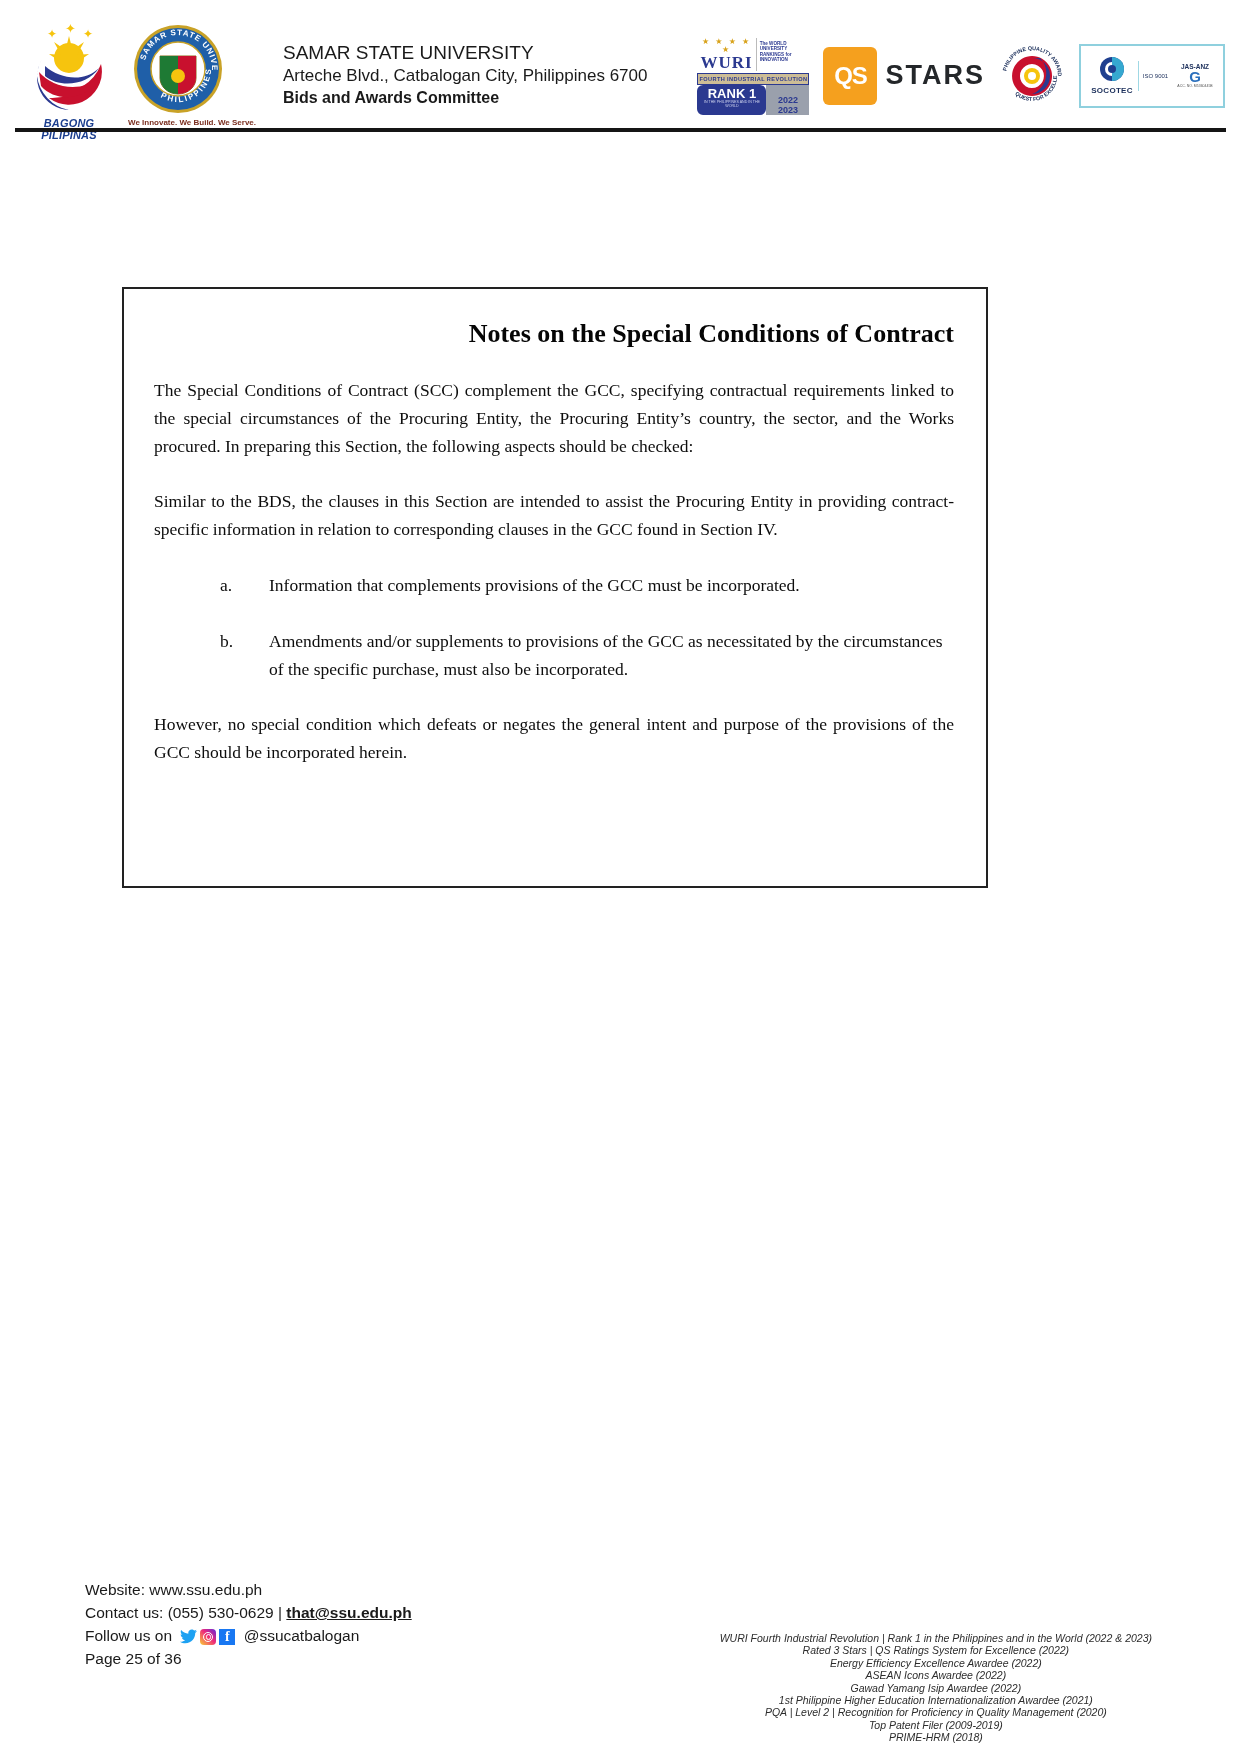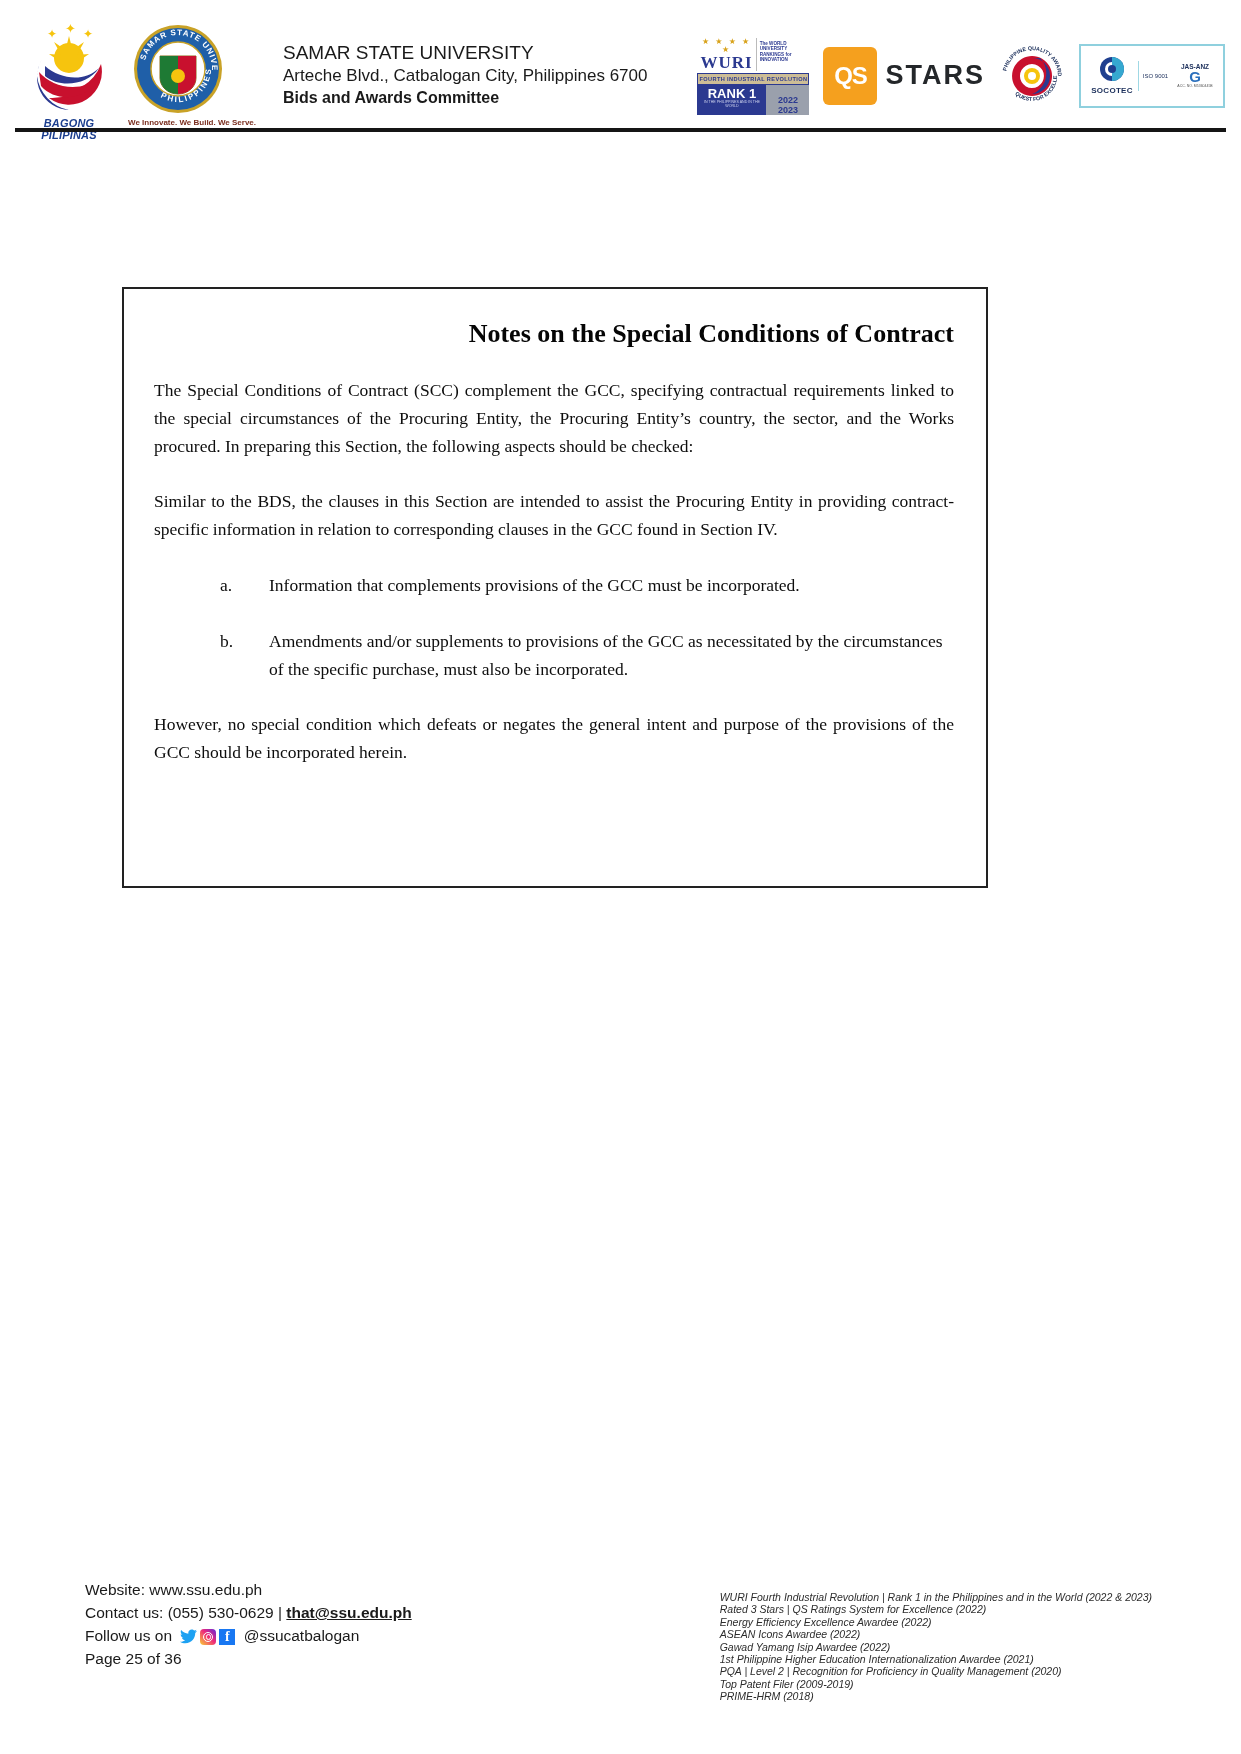--- a/index.html
+++ b/index.html
@@ -24,21 +24,21 @@
 
   
   .wuri { width:112px; font-family:"Liberation Sans",sans-serif; }
   .wuri-top { display:flex; background:#fff; padding:2px 3px; }
   .wuri-left { text-align:center; }
   .wuri-stars { color:#d8a21a; font-size:8px; letter-spacing:2px; line-height:8px; }
   .wuri-word { font-family:"Liberation Serif",serif; font-weight:bold; color:#2b3990; font-size:17px; line-height:17px; letter-spacing:1px; }
   .wuri-right { font-size:4.6px; color:#2b3990; font-weight:bold; padding:3px 0 0 3px; line-height:5.4px; border-left:1px solid #bbb; margin-left:3px; }
   .wuri-band { background:#cdbd96; color:#2b3990; font-size:5.6px; font-weight:bold; text-align:center; padding:2px 0; letter-spacing:0.4px; border:1px solid #2b3990; }
   .wuri-bottom { display:flex; }
-  .wuri-rank { background:#2b3990; color:#fff; flex:1.6; text-align:center; padding:2px 0 1px; }
+  .wuri-rank { background:#2b3990; color:#fff; flex:1.6; text-align:center; padding:2px 0 1px;border-radius:6px; }
   .wuri-rank .r1 { font-size:13px; font-weight:bold; line-height:13px; }
   .wuri-rank .rsub { font-size:3.6px; line-height:4px; color:#cfd4ee; }
   .wuri-years { background:#9aa0ac; color:#2b3990; flex:1; text-align:center; font-weight:bold; font-size:9px; line-height:10px; padding-top:10px; }
 
   
   .qs { display:flex; align-items:center; gap:8px; }
   .qs-box { width:54px; height:58px; background:#f5a01e; border-radius:6px; display:flex; align-items:center; justify-content:center; }
   .qs-box span { color:#fff; font-family:"Liberation Sans",sans-serif; font-weight:bold; font-size:24px; letter-spacing:-1px; }
   .qs-stars { font-family:"Liberation Sans",sans-serif; font-weight:bold; font-size:27px; color:#24272a; letter-spacing:2px; }
 
@@ -70,21 +70,21 @@
   
   .footer-left { position:absolute; left:85px; top:1578px; font-family:"Liberation Sans",sans-serif; font-size:15.5px; color:#1a1a1a; line-height:23px; }
   .footer-left .email { font-weight:bold; text-decoration:underline; color:#1a1a1a; }
   .social-icons { display:inline-flex; gap:3px; vertical-align:-3px; margin:0 4px; }
   .icon-tw { width:17px; height:15px; display:inline-block; }
   .icon-ig { width:16px; height:16px; border-radius:4px; display:inline-block;
     background:linear-gradient(45deg,#f9ce34,#ee2a7b 55%,#6228d7); position:relative; }
   .icon-ig::before { content:""; position:absolute; inset:3px; border:1.6px solid #fff; border-radius:5px; }
   .icon-ig::after { content:""; position:absolute; left:5.2px; top:5.2px; width:3.6px; height:3.6px; border:1.4px solid #fff; border-radius:50%; }
   .icon-fb { width:16px; height:16px; background:#1877f2; display:inline-block; color:#fff; font-family:"Liberation Serif",serif; font-weight:bold; font-size:14px; text-align:center; line-height:16px; }
-  .footer-right { position:absolute; right:89px; top:1591px; text-align:left; font-family:"Liberation Sans",sans-serif; font-style:italic; font-size:10.5px; line-height:12.4px; color:#2c2c2c; }
+  .footer-right { position:absolute; right:89px; top:1632px; text-align:center; font-family:"Liberation Sans",sans-serif; font-style:italic; font-size:10.5px; line-height:12.4px; color:#2c2c2c; }
 
   svg text { font-family:"Liberation Sans",sans-serif; }
 </style>
 </head>
 <body>
 
 <div class="page">
 
   <div class="header">
 

